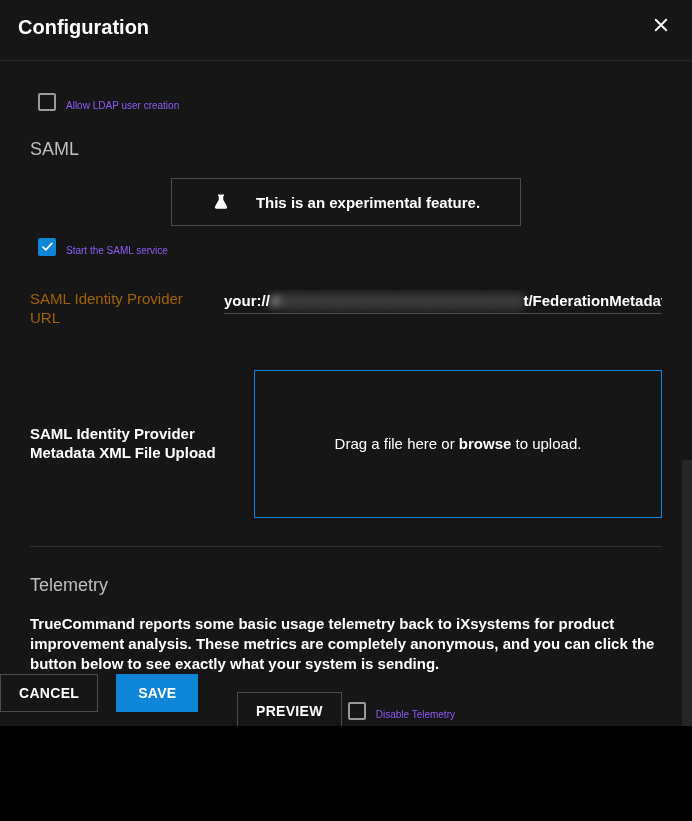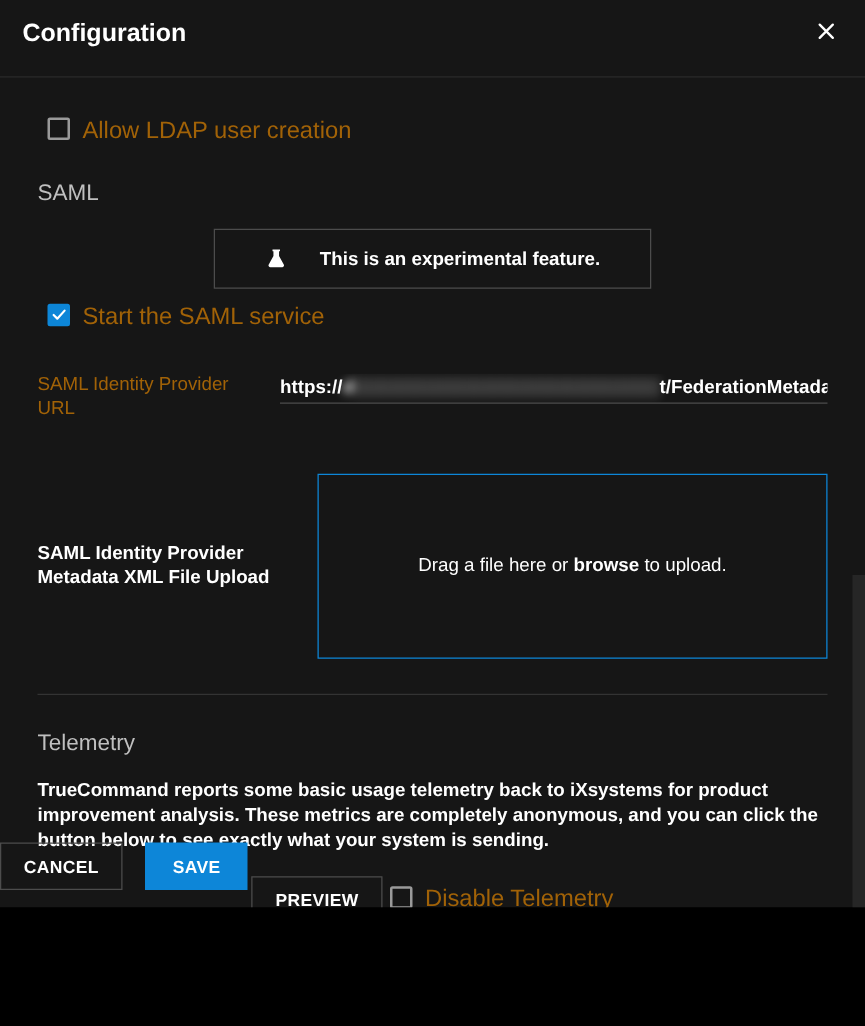--- a/index.html
+++ b/index.html
@@ -37,25 +37,25 @@
   }
   .close-btn svg { width: 18px; height: 18px; }
 
   .inner {
     padding: 20px 30px 0 30px;
   }
 
   
   .cb-row {
     display: flex;
-    align-items: flex-start;
+    align-items: flex-end;
     gap: 10px;
     margin: 12px 0 12px 8px;
-    font-size: 19px;
-    color: #a16207;
+    font-size: 10px;
+    color: #8b5cf6;
     cursor: pointer;
   }
   .cb-box {
     width: 18px; height: 18px;
     border: 2px solid #9a9a9a;
     border-radius: 2px;
     display: flex; align-items: center; justify-content: center;
     flex-shrink: 0;
   }
   .cb-box.checked {
@@ -247,21 +247,21 @@
         <svg viewBox="0 0 24 24">
             <path d="M5 12 l5 5 L20 6" stroke="#fff" stroke-width="3" fill="none" stroke-linecap="round" stroke-linejoin="round"></path>
           </svg>
       </span>
       <span>Start the SAML service</span>
     </div>
 
     <div class="url-row">
       <div class="lbl">SAML Identity Provider URL</div>
       <div class="url-input">
-        <span>https://</span><span class="blur">d░░░░░░░░░░░░░░░░░░░░░░░</span><span>t/FederationMetadata/200</span>
+        <span>your://</span><span class="blur">d░░░░░░░░░░░░░░░░░░░░░░░</span><span>t/FederationMetadata/200</span>
       </div>
     </div>
 
     <div class="upload-row">
       <div class="lbl">SAML Identity Provider Metadata XML File Upload</div>
       <div class="dropzone">
         <span>
           <span>Drag a file here or </span><span class="browse">browse</span><span> to upload.</span>
         </span>
       </div>

